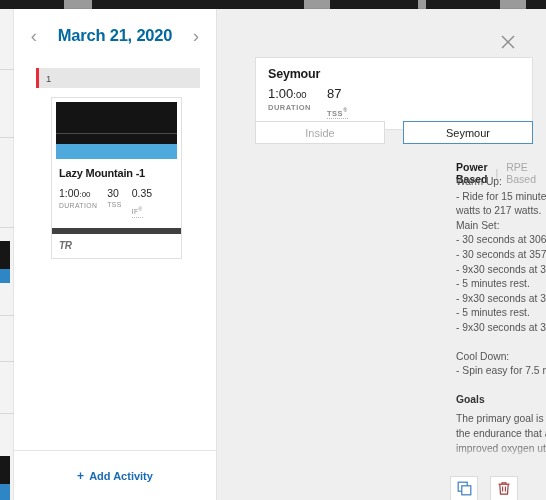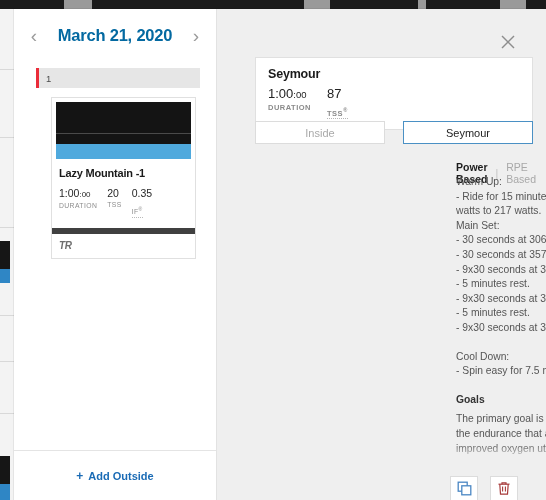--- a/index.html
+++ b/index.html
@@ -134,21 +134,21 @@
   }
   .day-bar .num {
     font-size: 9.5px;
     color: #4a4a4a;
     margin-left: 7px;
   }
 
   .activity-card {
     position: absolute;
     left: 37px; top: 88px;
-    width: 145px;
+    width: 131px;
     background: #ffffff;
     border: 1px solid #e0e0e0;
     box-sizing: border-box;
   }
   .thumb {
     position: relative;
     height: 57px;
     background: #141414;
     margin: 4px 4px 0 4px;
     overflow: hidden;
@@ -408,35 +408,35 @@
           <div class="divider"></div>
           <div class="bluebar"></div>
         </div>
         <div class="card-title">Lazy Mountain -1</div>
         <div class="card-metrics">
           <div class="metric">
             <div class="val"><span>1:00</span><span class="secs">:00</span></div>
             <div class="lbl">DURATION</div>
           </div>
           <div class="metric">
-            <div class="val">20</div>
+            <div class="val">30</div>
             <div class="lbl">TSS</div>
           </div>
           <div class="metric">
             <div class="val">0.35</div>
             <div class="lbl dotted"><span>IF</span><sup>®</sup></div>
           </div>
         </div>
         <div class="card-footer">TR</div>
       </div>
 
       <div class="left-footer">
         <div class="add-activity">
           <span class="plus">+</span>
-          <span>Add Outside</span>
+          <span>Add Activity</span>
         </div>
       </div>
     </div>
 
     <div class="right-pane">
 
       <div class="close-btn">
         <svg width="22" height="22" viewBox="0 0 22 22">
           <line x1="5" y1="5" x2="17" y2="17" stroke="#8d8d8d" stroke-width="1.4"></line>
           <line x1="17" y1="5" x2="5" y2="17" stroke="#8d8d8d" stroke-width="1.4"></line>

